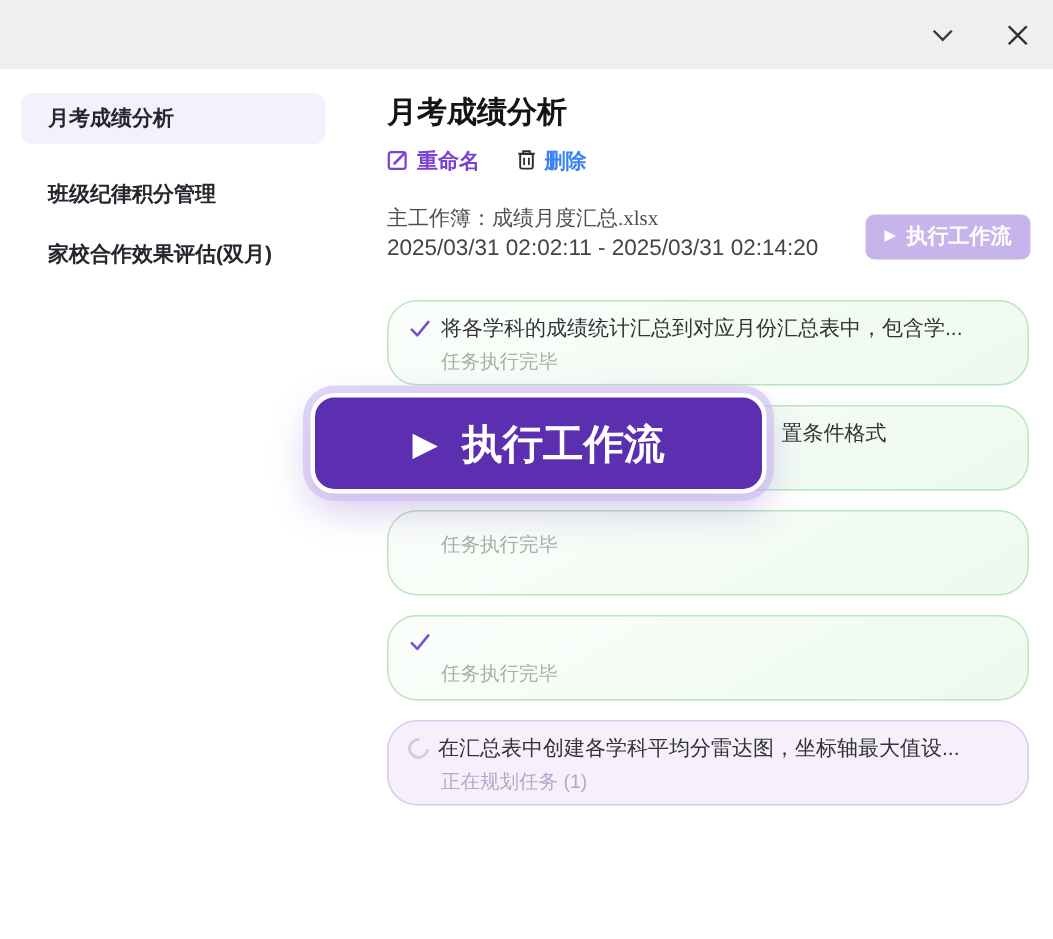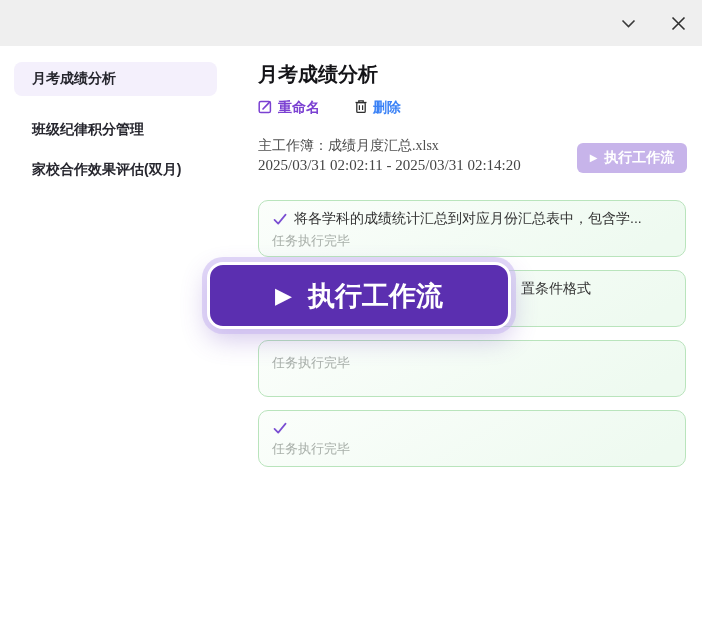--- a/index.html
+++ b/index.html
@@ -25,56 +25,56 @@
     white-space:nowrap;
   }
   .side-item.selected{background:#f4f0fc;}
   .side-item:nth-child(1){margin-bottom:13px;}
   .side-item:nth-child(2){margin-bottom:6px;margin-top:17px;}
   
   .page-title{
     position:absolute;left:258px;top:61px;margin:0;
     font-size:20px;font-weight:700;color:#141418;
   }
-  .actions{position:absolute;left:258px;top:99px;display:flex;gap:34px;align-items:center;}
+  .actions{position:absolute;left:258px;top:99px;display:flex;gap:24px;align-items:center;}
   .action{
     display:flex;align-items:center;gap:5px;border:none;background:none;padding:0;
     font-size:14px;font-weight:700;color:#3b82f6;cursor:pointer;
     font-family:inherit;
   }
   .action.rename{color:#7b41d2;}
   .meta-workbook{position:absolute;left:258px;top:137px;font-size:14px;color:#4f4f4f;font-family:Liberation Serif, serif;}
-  .meta-time{position:absolute;left:258px;top:157px;font-size:15px;color:#454545;font-family:Liberation Serif, serif;}
+  .meta-time{position:absolute;left:258px;top:157px;font-size:15px;color:#454545;}
   .run-small{
     position:absolute;left:577px;top:143px;width:110px;height:30px;
     background:#c7b4ea;border:none;border-radius:6px;cursor:pointer;
     display:flex;align-items:center;justify-content:center;gap:7px;
     color:#ffffff;font-weight:700;font-size:14px;font-family:inherit;
   }
   .run-small .play{font-size:10px;line-height:1;}
   
   .tasks{position:absolute;left:258px;top:200px;width:428px;}
   .card{
-    box-sizing:border-box;height:57px;border-radius:10px;
+    box-sizing:border-box;height:57px;border-radius:20px;
     padding:9px 13px 0 13px;margin-bottom:13px;cursor:pointer;
   }
   .card.done{
     border:1px solid #b9e4bc;
     background:linear-gradient(150deg,#fbfefb 0%,#eefaf0 90%);
   }
   .card.planning{
     border:1px solid #d9c8f2;
     background:#f5f0fc;
   }
   .card .row{
     display:flex;align-items:center;gap:6px;
     font-size:14px;color:#333333;white-space:nowrap;overflow:hidden;
   }
   .card .row .ticon{flex:none;display:flex;align-items:center;}
-  .card .status{margin-top:4px;font-size:13px;color:#a8afa9;}
+  .card .status{margin-left:22px;margin-top:4px;font-size:13px;color:#a8afa9;}
   .card.planning .status{color:#b2abc8;}
   .card.occluded .row{padding-left:249px;}
   .spinner{
     width:14px;height:14px;border-radius:50%;box-sizing:border-box;
     border:2px solid #d4cde2;border-right-color:transparent;
     transform:rotate(-40deg);
   }
   
   .overlay-run{
     position:absolute;left:207px;top:262px;width:304px;height:67px;box-sizing:border-box;
@@ -179,19 +179,28 @@
     <div class="row">
       <span class="ticon">
         <svg width="16" height="16" viewBox="0 0 16 16" fill="none">
           <path d="M2.5 8.8 L6.2 12.6 L13.6 3.6" stroke="#7a4fd2" stroke-width="1.7" fill="none" stroke-linecap="round" stroke-linejoin="round"></path>
         </svg>
       </span>
     </div>
     <div class="status">任务执行完毕</div>
   </div>
 
+  <div class="card planning">
+    <div class="row">
+      <span class="ticon">
+          <span class="spinner"></span>
+        </span>
+      <span>在汇总表中创建各学科平均分雷达图，坐标轴最大值设...</span>
+    </div>
+    <div class="status">正在规划任务 (1)</div>
+  </div>
 
 </section>
 
 <button class="overlay-run">
   <span class="play">▶</span>
   <span>执行工作流</span>
 </button>
 
 </body></html>

